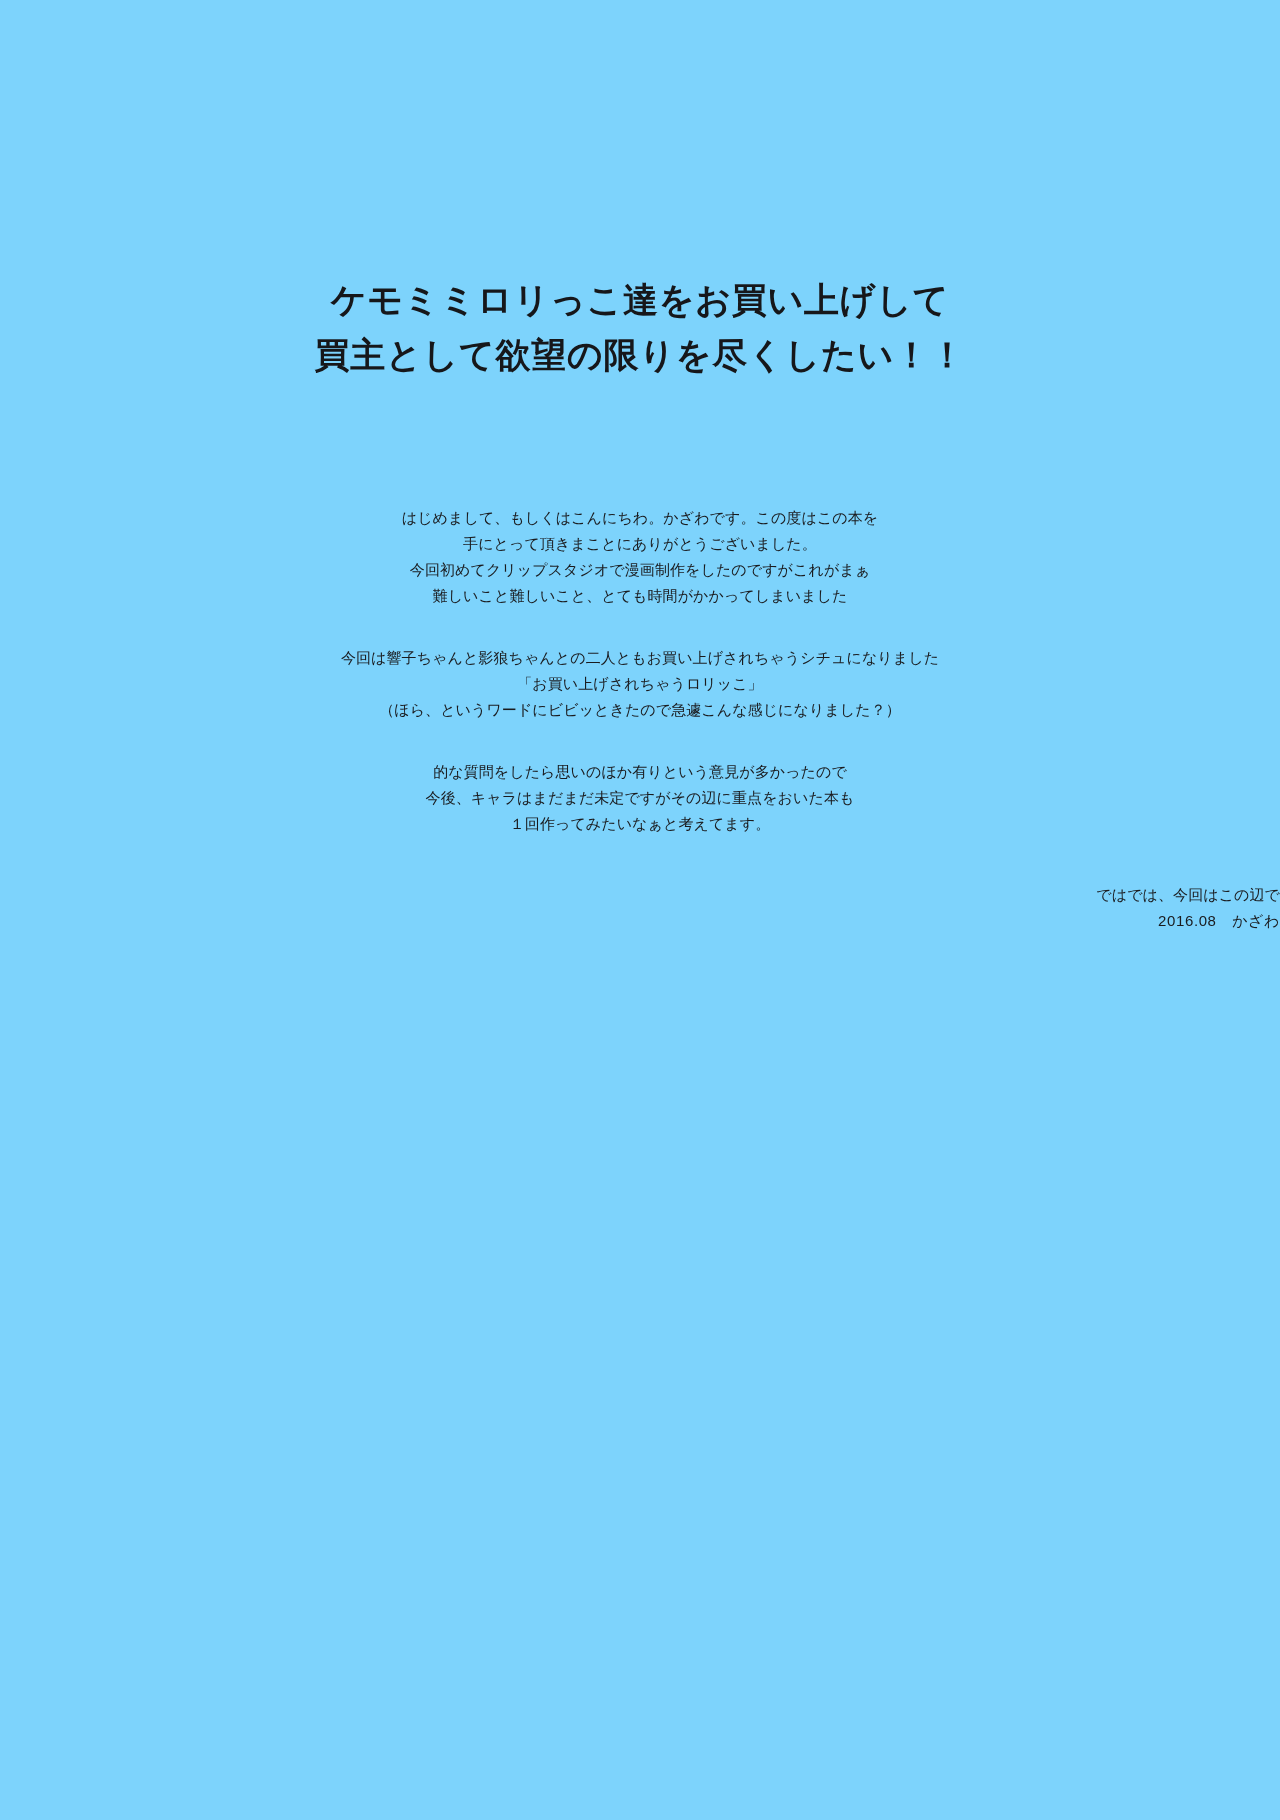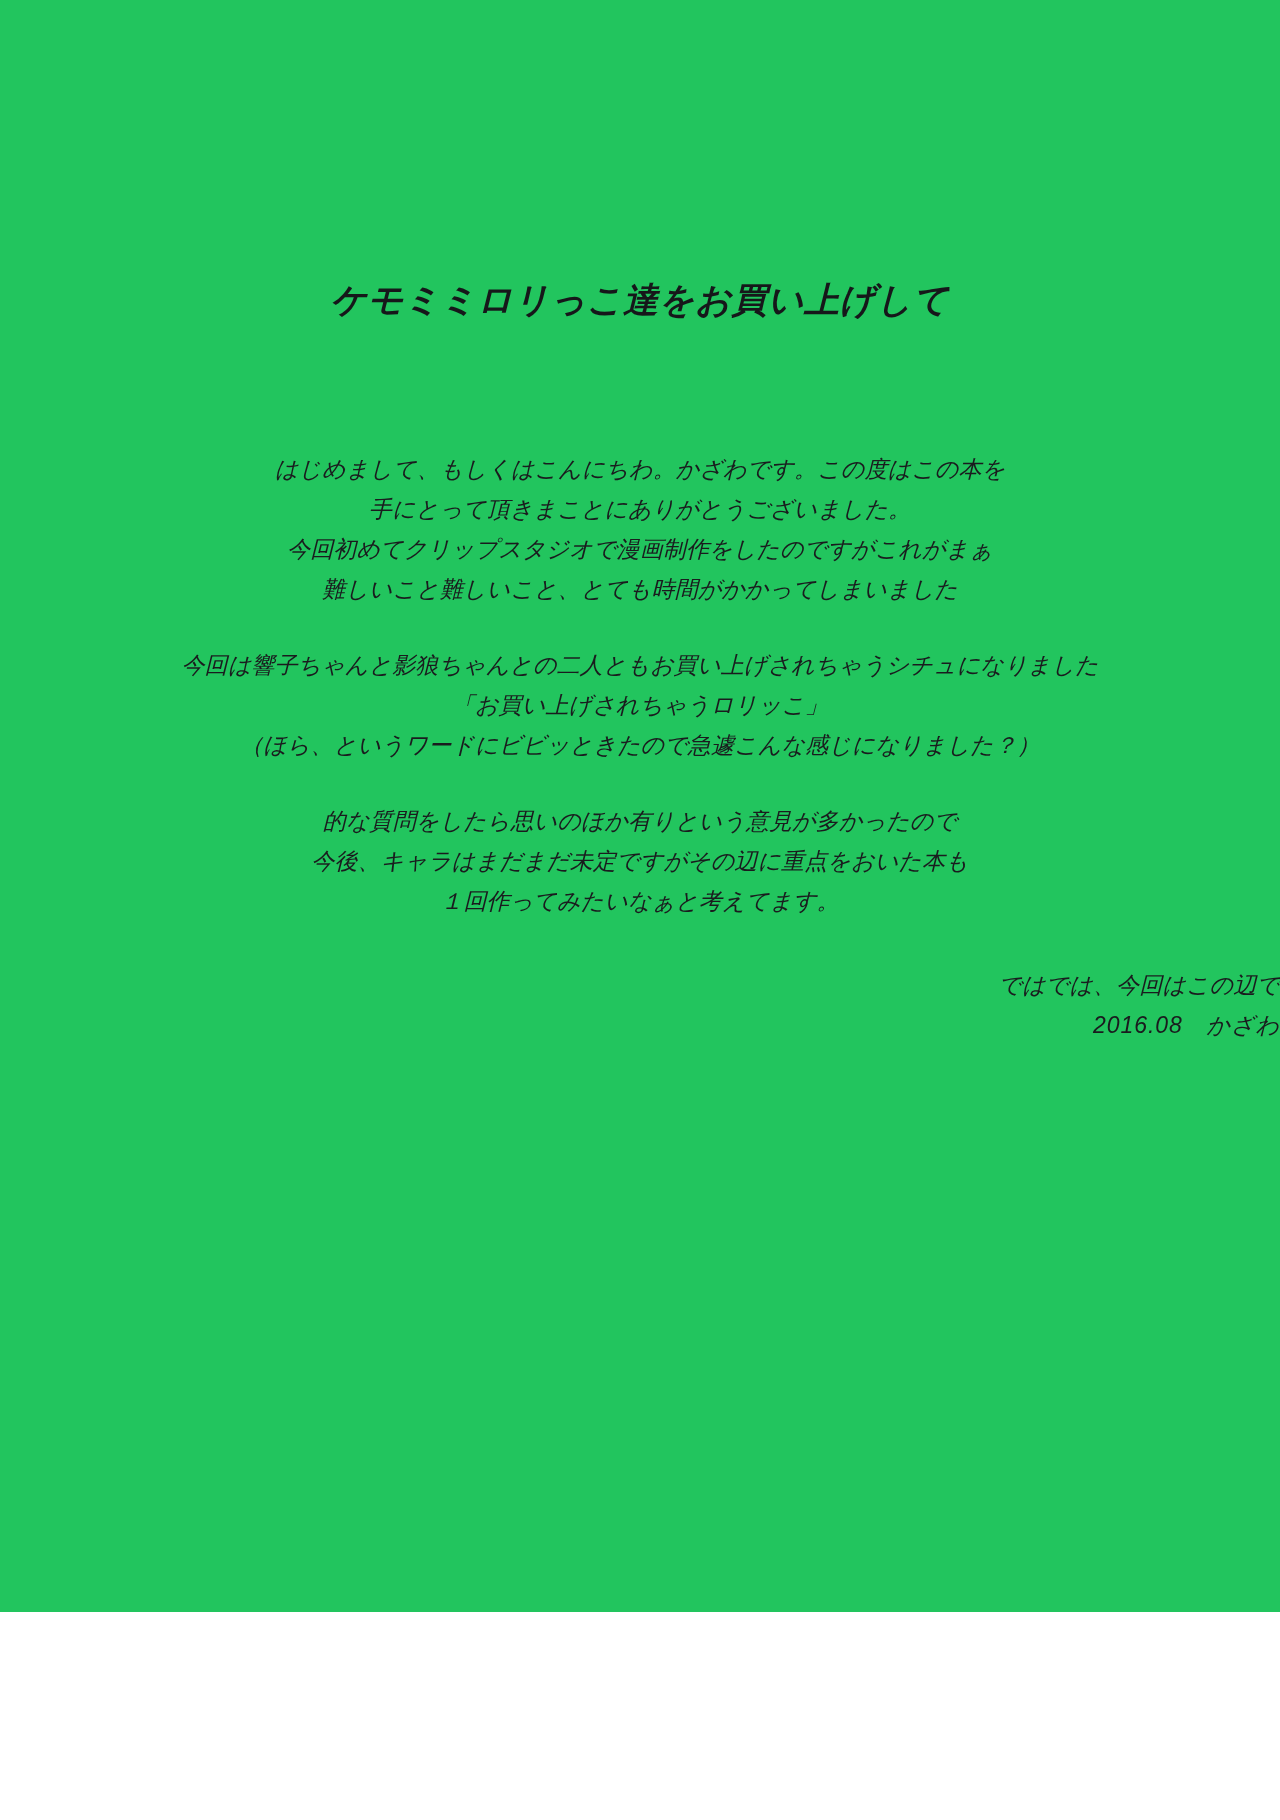--- a/index.html
+++ b/index.html
@@ -10,24 +10,23 @@
   body {
     width: 1280px;
     height: 1820px;
     overflow: hidden;
     font-family: "Liberation Sans", sans-serif;
     color: #1a1a1a;
   }
   .page {
     position: relative;
     width: 1280px;
-    height: 1612px;
-    background: #22c55e;
+    height: 1820px;
+    background: #7dd3fc;
     box-sizing: border-box;
-    font-style: italic;
   }
   .afterword {
     position: absolute;
     left: 0;
     right: 0;
     top: 272px;
     text-align: center;
   }
   .title {
     font-size: 35px;
@@ -35,21 +34,21 @@
     font-weight: 700;
     letter-spacing: 0.02em;
     color: #16171a;
     margin: 0;
   }
   .title .line {
     display: block;
   }
   .body-text {
     margin-top: 122px;
-    font-size: 23px;
+    font-size: 15px;
     line-height: 1.74;
     letter-spacing: 0.005em;
     color: #1a1b1e;
   }
   .para {
     margin: 0 0 36px 0;
   }
   .para:last-child {
     margin-bottom: 0;
   }
@@ -71,20 +70,21 @@
 </style>
 </head>
 <body>
 
 <div class="page">
 
   <div class="afterword">
 
     <h1 class="title">
       <span class="line">ケモミミロリっこ達をお買い上げして</span>
+      <span class="line">買主として欲望の限りを尽くしたい！！</span>
     </h1>
 
     <div class="body-text">
 
       <p class="para">
         <span class="line">はじめまして、もしくはこんにちわ。かざわです。この度はこの本を</span>
         <span class="line">手にとって頂きまことにありがとうございました。</span>
         <span class="line">今回初めてクリップスタジオで漫画制作をしたのですがこれがまぁ</span>
         <span class="line">難しいこと難しいこと、とても時間がかかってしまいました</span>
       </p>

